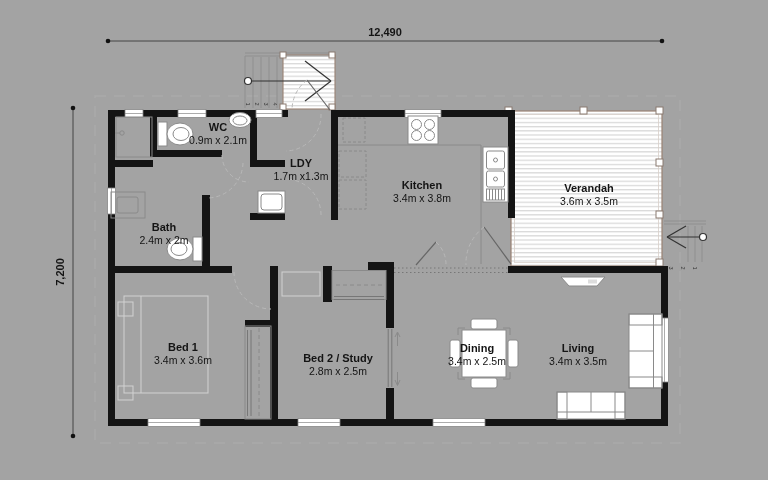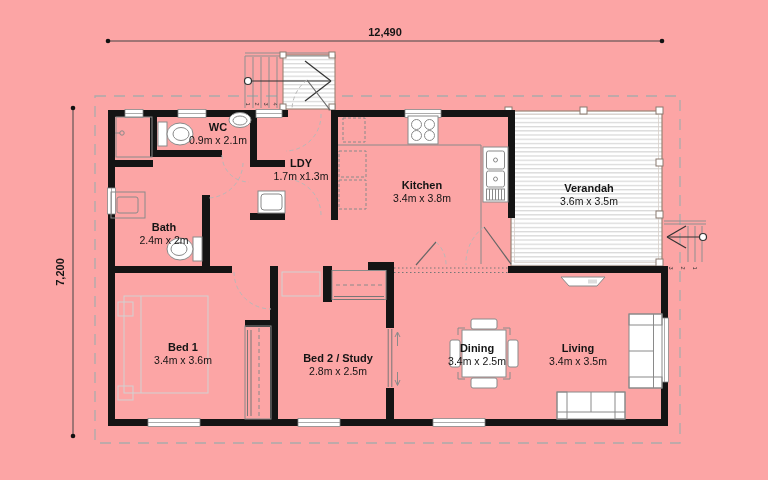--- a/index.html
+++ b/index.html
@@ -1,16 +1,16 @@
 <!DOCTYPE html>
 <html><head>
 <meta charset="utf-8">
 <style>
   html,body{margin:0;padding:0;background:#ffffff;}
-  #stage{position:relative;width:768px;height:480px;background:#fca5a5;overflow:hidden;
+  #stage{position:relative;width:768px;height:480px;background:#a3a3a3;overflow:hidden;
          font-family:"Liberation Sans",sans-serif;}
   svg text{font-family:"Liberation Sans",sans-serif;fill:#141414;}
   .rname{font-size:11px;font-weight:700;}
   .rsize{font-size:10.5px;}
   .dim{font-size:11px;font-weight:700;}
   .step{font-size:5.5px;fill:#333;}
   .wall{fill:#141414;}
   .fix{fill:none;stroke:#8a8a8a;stroke-width:1;}
   .fixw{fill:#ffffff;stroke:#8a8a8a;stroke-width:1;}
   .faint{fill:none;stroke:#d2d2d2;stroke-width:1;}

